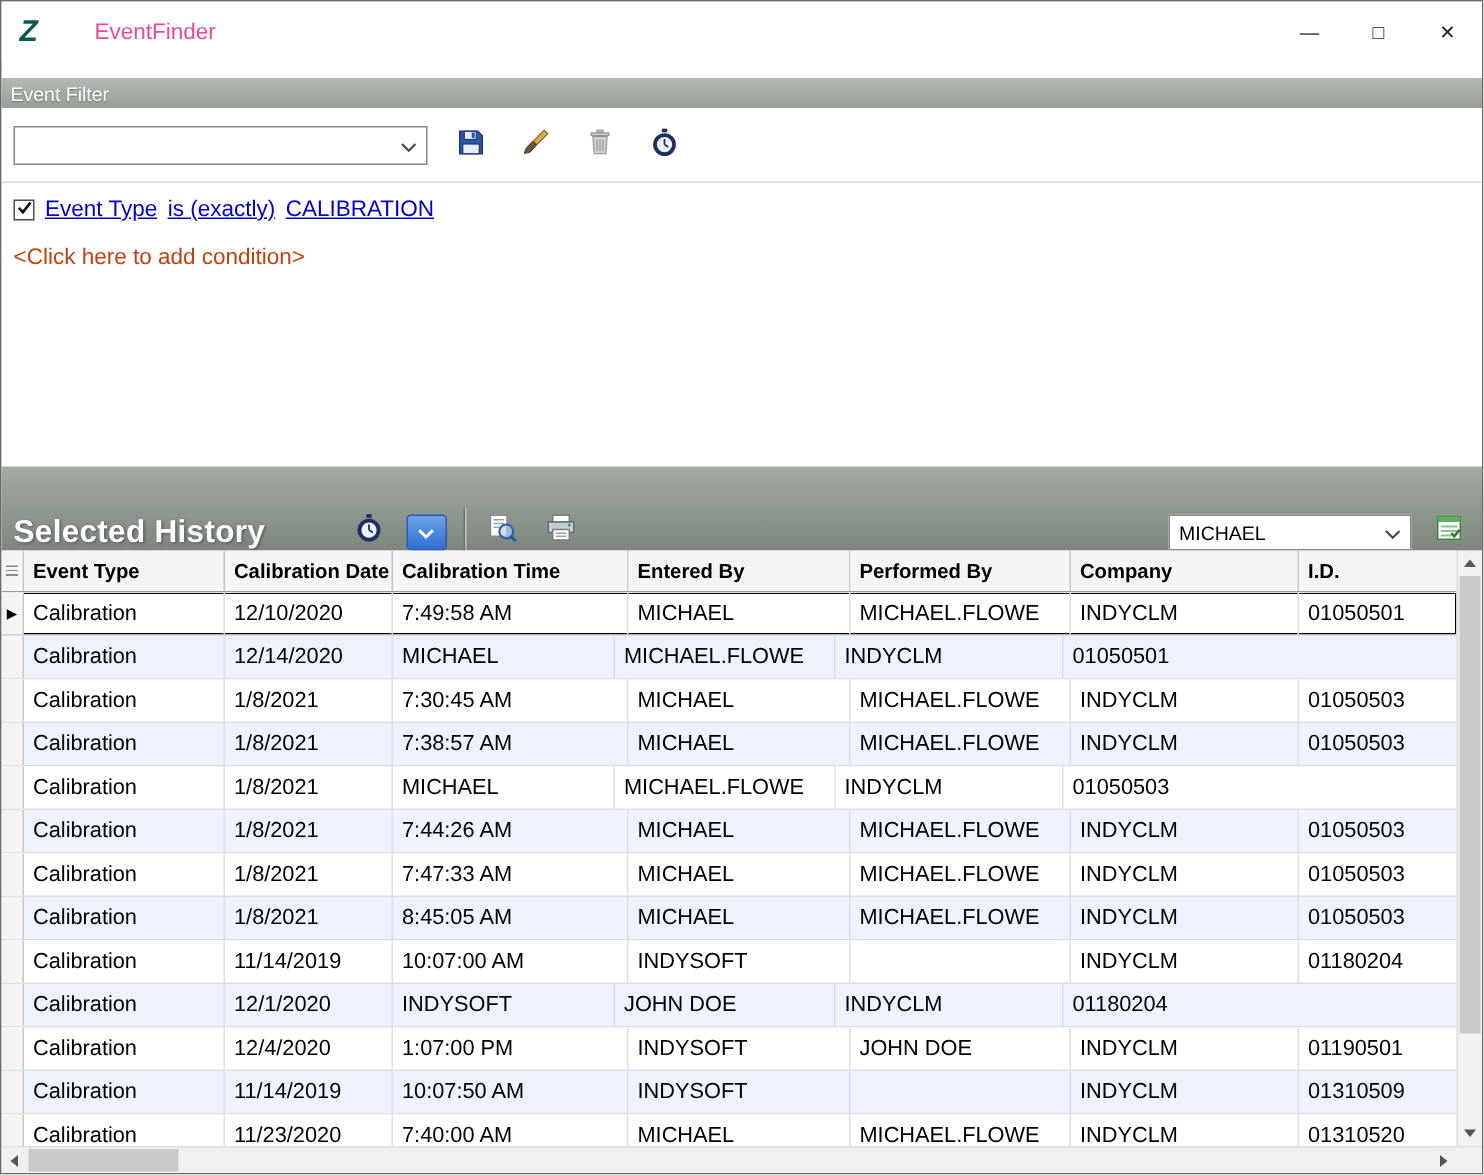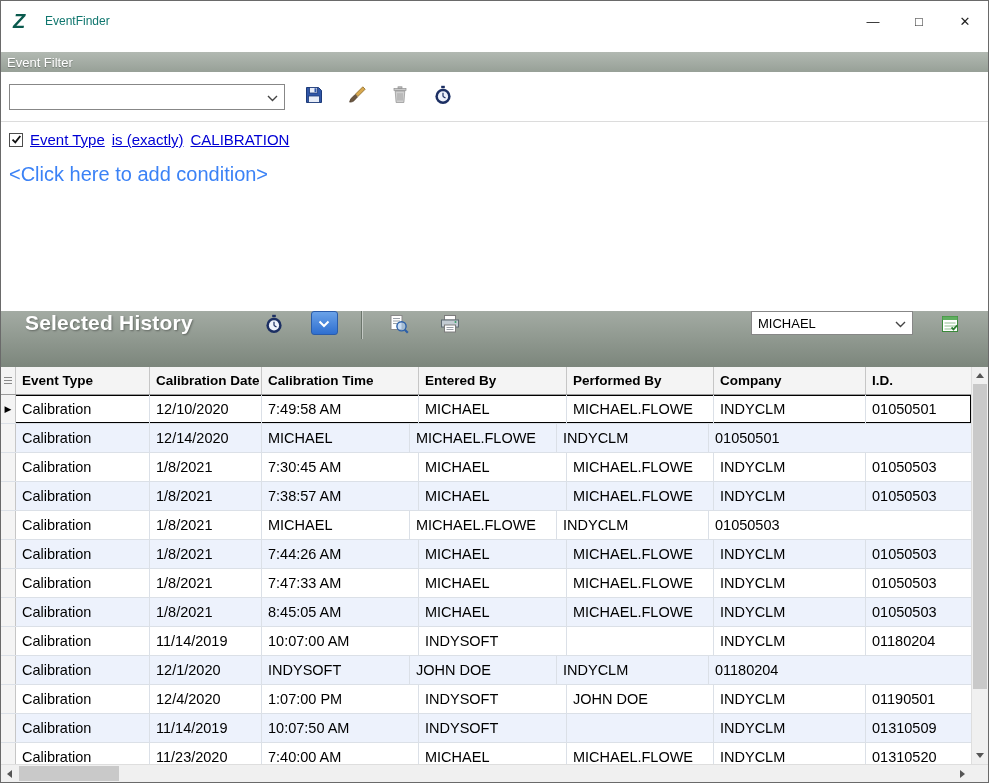--- a/index.html
+++ b/index.html
@@ -2,39 +2,39 @@
 <html><head>
 <meta charset="utf-8">
 <style>
   *{box-sizing:border-box;margin:0;padding:0}
   html,body{width:989px;height:783px;font-family:"Liberation Sans",sans-serif;background:#fff;overflow:hidden}
   .window{width:989px;height:783px;border:1px solid #6a6a6a;display:flex;flex-direction:column;background:#fff;overflow:hidden}
 
   
   .titlebar{flex:0 0 40px;display:flex;align-items:center;padding-left:12px;background:#fff}
   .app-icon{font-weight:800;font-style:italic;font-size:20px;color:#0a5a4e;width:26px;display:inline-block}
-  .title{font-size:12px;color:#0f766e;margin-left:6px}
+  .title{font-size:15px;color:#ec4899;margin-left:24px}
   .win-controls{margin-left:auto;display:flex;height:100%}
   .win-btn{width:46px;height:100%;display:flex;align-items:center;justify-content:center;font-size:13px;color:#222;background:transparent;border:none;cursor:pointer}
 
   
   .section-gap{flex:0 0 11px}
   .filter-header{flex:0 0 20px;background:linear-gradient(#b2b9b2,#97a097);color:#fff;font-weight:normal;font-size:13px;display:flex;align-items:center;padding-left:6px;text-shadow:0 1px 1px rgba(0,0,0,.3)}
   .filter-toolbar{flex:0 0 50px;display:flex;align-items:center;gap:15px;padding-left:8px;border-bottom:1px solid #dcdcdc;background:#fff}
   .combo{height:26px;border:1px solid #878787;background:#fff;display:flex;align-items:center;justify-content:space-between;padding:0 6px;font-size:14px;cursor:pointer}
   .filter-combo{width:276px}
   .tool-btn{border:none;background:transparent;width:28px;height:28px;display:flex;align-items:center;justify-content:center;cursor:pointer;padding:0}
   .filter-body{flex:1 1 auto;padding:9px 8px;background:#fff}
   .cond-row{display:flex;align-items:center;gap:7px;font-size:15px}
   .checkbox{width:14px;height:14px;border:1px solid #4d4d4d;background:#fff;display:inline-flex;align-items:center;justify-content:center;cursor:pointer}
   a.cond-link{color:#0000d4;text-decoration:underline;cursor:pointer}
-  .add-cond{margin-top:15px;color:#3b82f6;font-size:20px;cursor:pointer}
-
-  
-  .history-header{flex:0 0 56px;background:linear-gradient(#a3aba3,#7c867c);display:flex;align-items:flex-start;padding:0 24px;gap:23px}
+  .add-cond{margin-top:15px;color:#c2410c;font-size:15px;cursor:pointer}
+
+  
+  .history-header{flex:0 0 56px;background:linear-gradient(#a3aba3,#7c867c);display:flex;align-items:flex-end;padding:0 8px;gap:11px}
   .history-title{color:#fff;font-weight:bold;font-size:21px;text-shadow:1px 1px 2px rgba(0,0,0,.35);margin-right:44px;letter-spacing:.2px}
   .blue-btn{width:27px;height:24px;border:1px solid #2a5caa;border-radius:3px;background:linear-gradient(#6aa2e8,#2f6fd0);display:flex;align-items:center;justify-content:center;cursor:pointer}
   .vdivider{width:1px;height:28px;background:#6b756b;box-shadow:1px 0 0 rgba(255,255,255,.45)}
   .user-combo{width:162px;height:24px;margin-left:auto;font-size:13px}
 
   
   .grid-area{flex:0 0 397px;display:flex;overflow:hidden}
   .grid{width:972px;height:397px;overflow:hidden;background:#fff}
   .grid-row{display:flex;height:29px;border-bottom:1px solid #dbe0e7;background:#fff;cursor:default}
   .grid-row.alt{background:#edf2fc}

